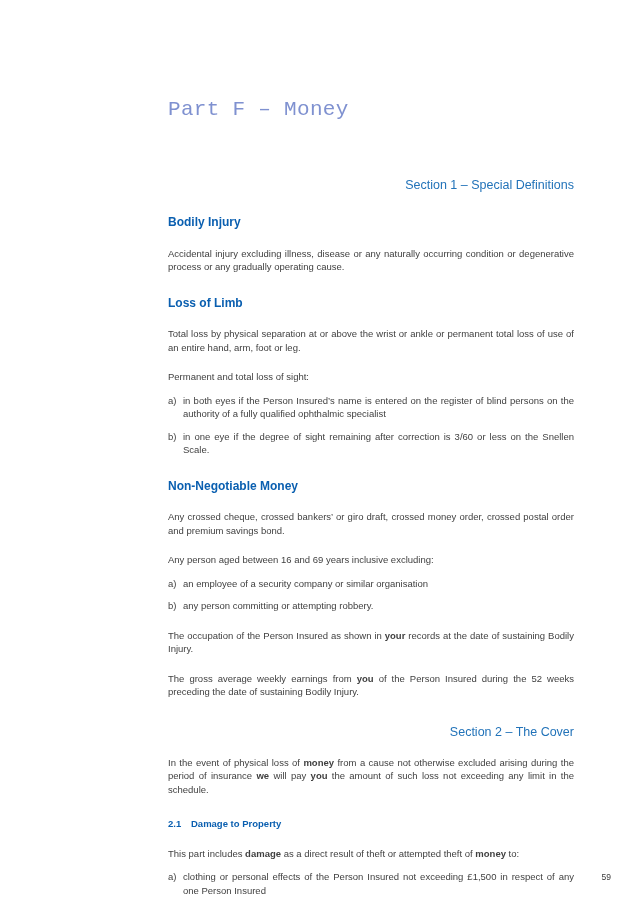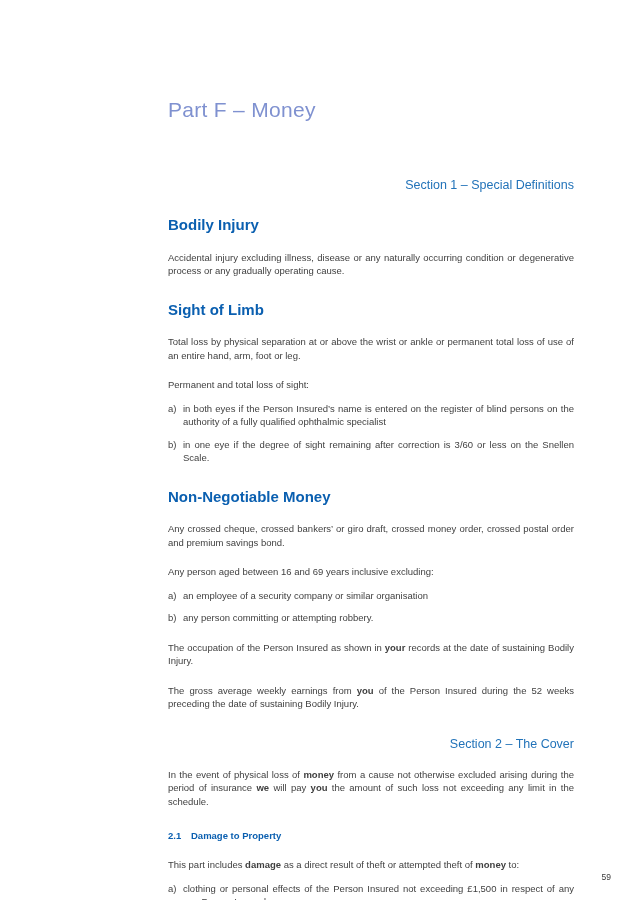--- a/index.html
+++ b/index.html
@@ -21,32 +21,33 @@
     top: 98px;
     width: 406px;
   }
   h1.doc-title {
     margin: 0 0 56px 0;
     font-size: 21px;
     line-height: 1.15;
     font-weight: 400;
     letter-spacing: 0.3px;
     color: var(--title-color, #7f91d0);
+    font-family: Liberation Mono, monospace;
   }
   h2.section-heading {
     margin: 26px 0 15px 0;
     font-size: 12.5px;
     line-height: 1.2;
     font-weight: 400;
     color: var(--section-color, #2273b9);
     text-align: right;
   }
   .term {
     margin: 22px 0 3px 0;
-    font-size: 15px;
+    font-size: 12px;
     line-height: 1.3;
     font-weight: bold;
     color: var(--term-color, #0a5fb0);
   }
   .numhead {
     margin: 22px 0 6px 0;
     font-size: 9.5px;
     line-height: 1.3;
     font-weight: bold;
     color: var(--term-color, #0a5fb0);
@@ -91,21 +92,21 @@
 </head>
 <body>
 
 <div class="page">
   <div class="content">
     <h1 class="doc-title">Part F – Money</h1>
     <div id="doc-body">
         <h2 class="section-heading">Section 1 – Special Definitions</h2>
         <div class="term">Bodily Injury</div>
         <p class="para"><span>Accidental injury excluding illness, disease or any naturally occurring condition or degenerative process or any gradually operating cause.</span></p>
-        <div class="term">Sight of Limb</div>
+        <div class="term">Loss of Limb</div>
         <p class="para"><span>Total loss by physical separation at or above the wrist or ankle or permanent total loss of use of an entire hand, arm, foot or leg.</span></p>
         <p class="para"><span>Permanent and total loss of sight:</span></p>
         <div class="item">
           <span class="marker">a)</span>
           <span class="itext"><span>in both eyes if the Person Insured’s name is entered on the register of blind persons on the authority of a fully qualified ophthalmic specialist</span></span>
         </div>
         <div class="item">
           <span class="marker">b)</span>
           <span class="itext"><span>in one eye if the degree of sight remaining after correction is 3/60 or less on the Snellen Scale.</span></span>
         </div>

